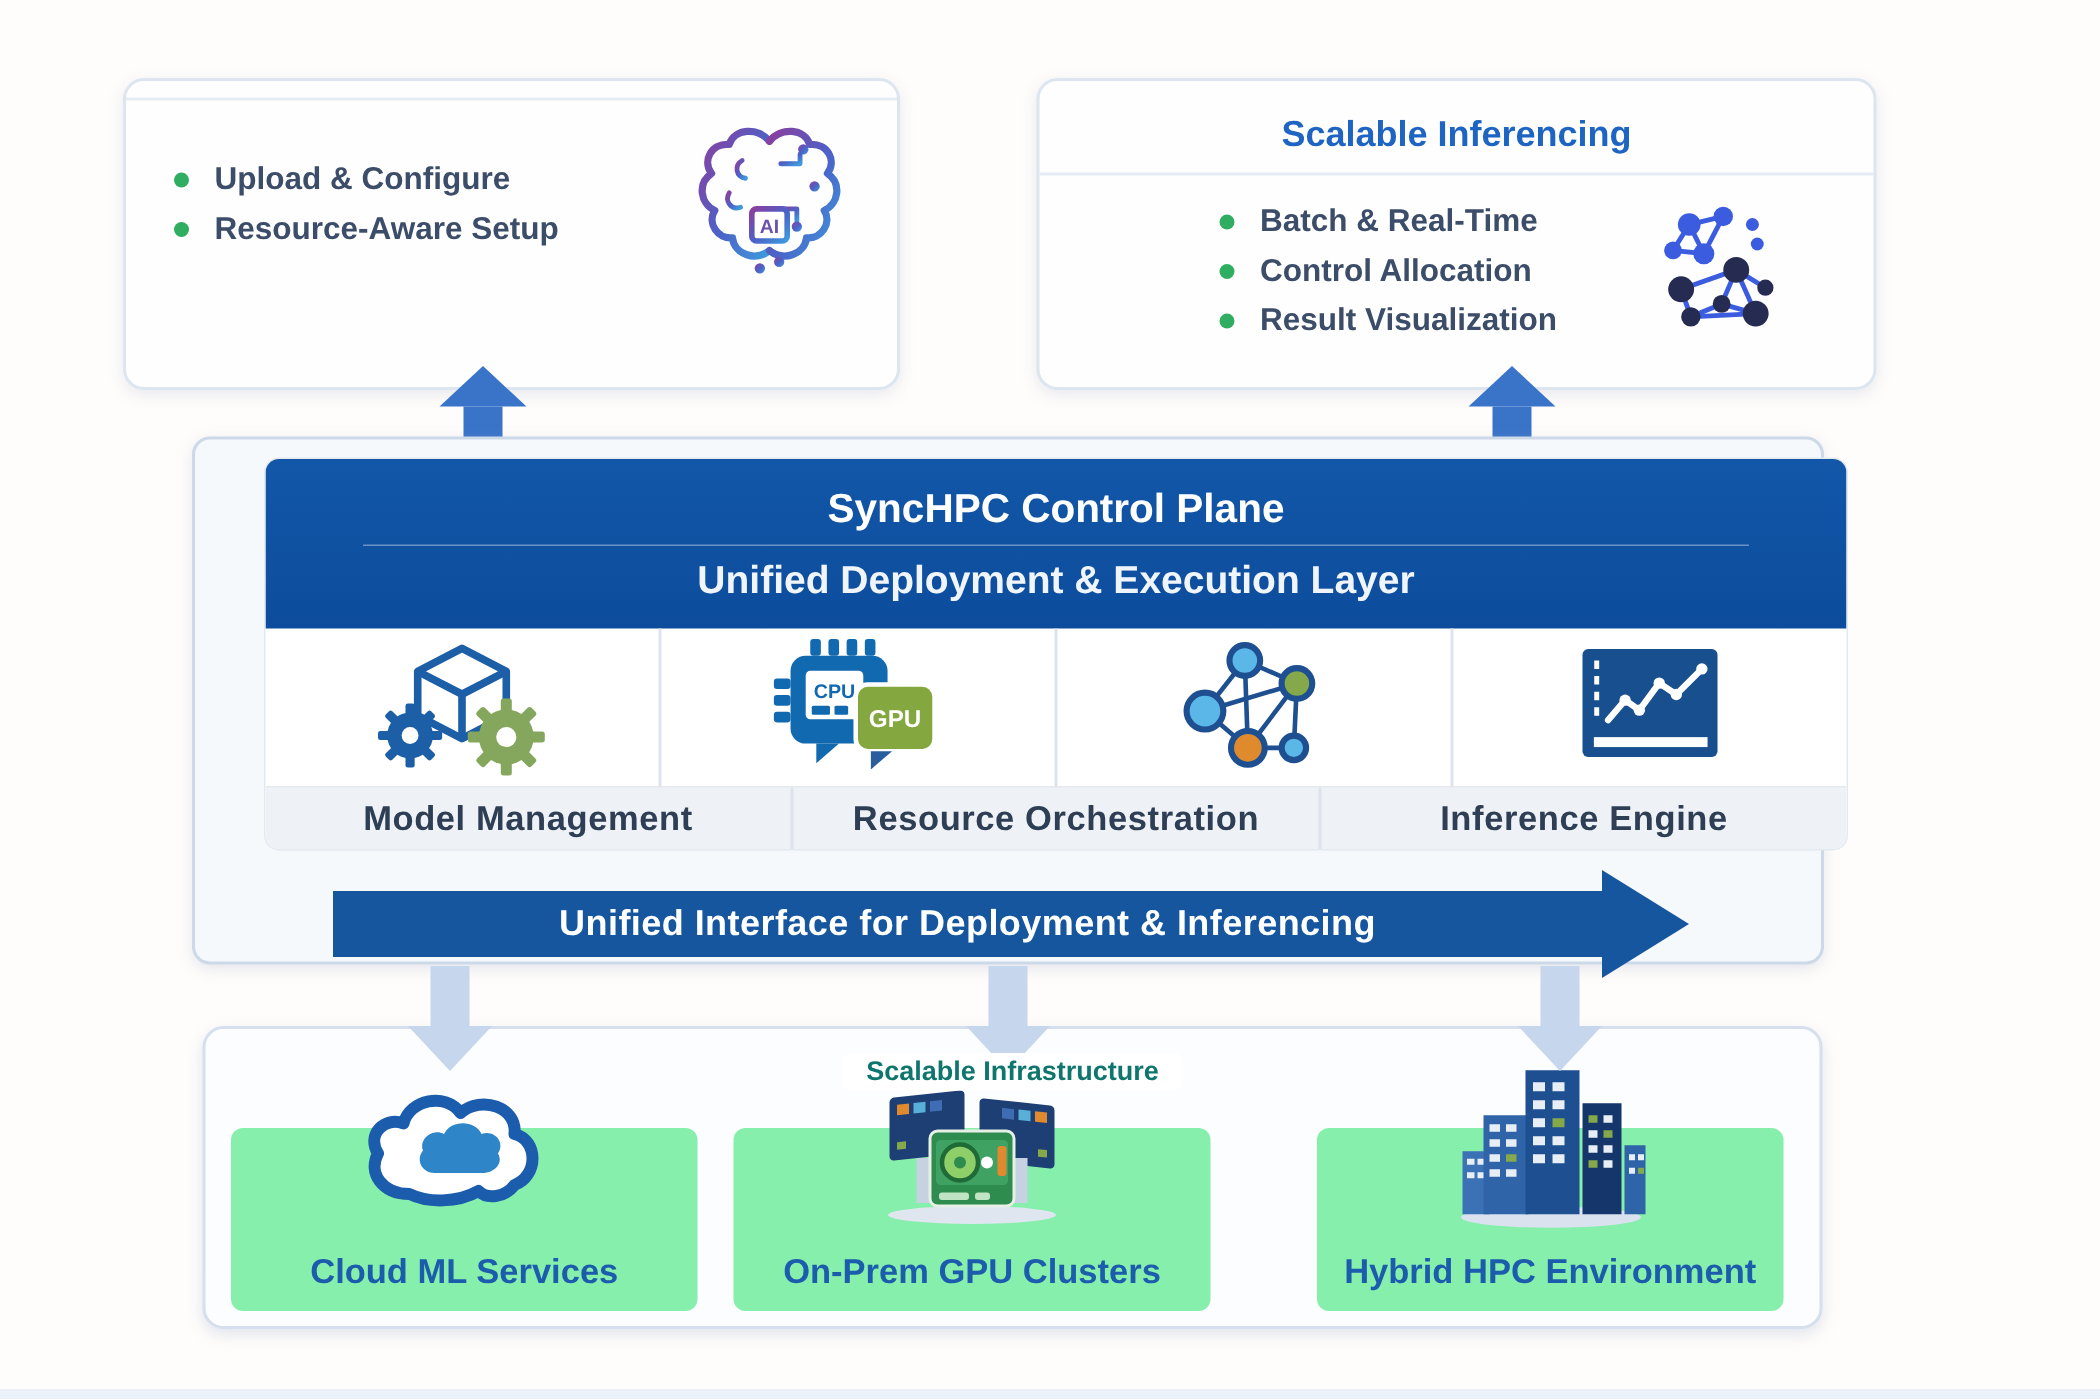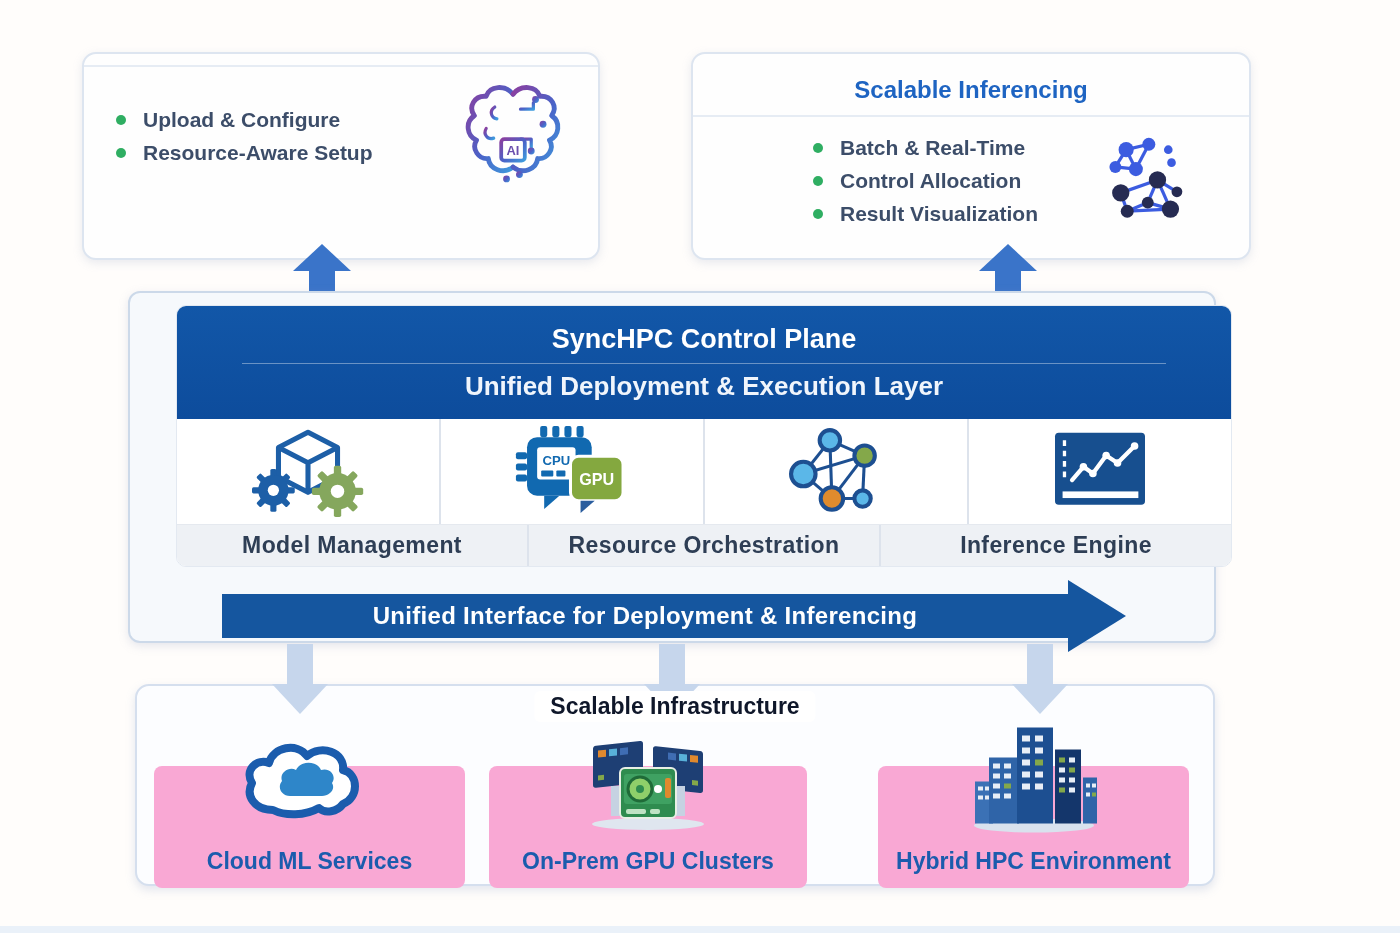--- a/index.html
+++ b/index.html
@@ -103,27 +103,27 @@
   }
   .down-arrow-1 { left:272px; } .down-arrow-2 { left:644px; } .down-arrow-3 { left:1012px; }
 
   
   .infra {
     position:absolute; left:135px; top:684px; width:1080px; height:202px;
     background:#fcfdff; border:2px solid #d5dfee; border-radius:14px;
     box-shadow:0 4px 10px rgba(150,170,205,.28);
   }
   .infra-title {
-    position:absolute; top:5px; left:50%; transform:translateX(-50%);
+    position:absolute; top:16px; left:50%; transform:translateX(-50%);
     background:#ffffff; padding:2px 16px; border-radius:6px; z-index:6;
-    font-size:23px; font-weight:bold; color:#0f172a; white-space:nowrap;
+    font-size:18px; font-weight:bold; color:#0f766e; white-space:nowrap;
   }
   .infra-card {
-    position:absolute; top:80px; height:122px;
-    background:#f9a8d4; border-radius:8px;
+    position:absolute; top:66px; height:122px;
+    background:#86efac; border-radius:8px;
   }
   .infra-card-1 { left:17px;  width:311px; }
   .infra-card-2 { left:352px; width:318px; }
   .infra-card-3 { left:741px; width:311px; }
   .infra-label {
     position:absolute; bottom:13px; width:100%; text-align:center;
     font-size:23px; font-weight:bold; color:#1b5cad;
   }
   .infra-icon { position:absolute; left:50%; transform:translateX(-50%); }
   .icon-cloud     { top:-34px; }

